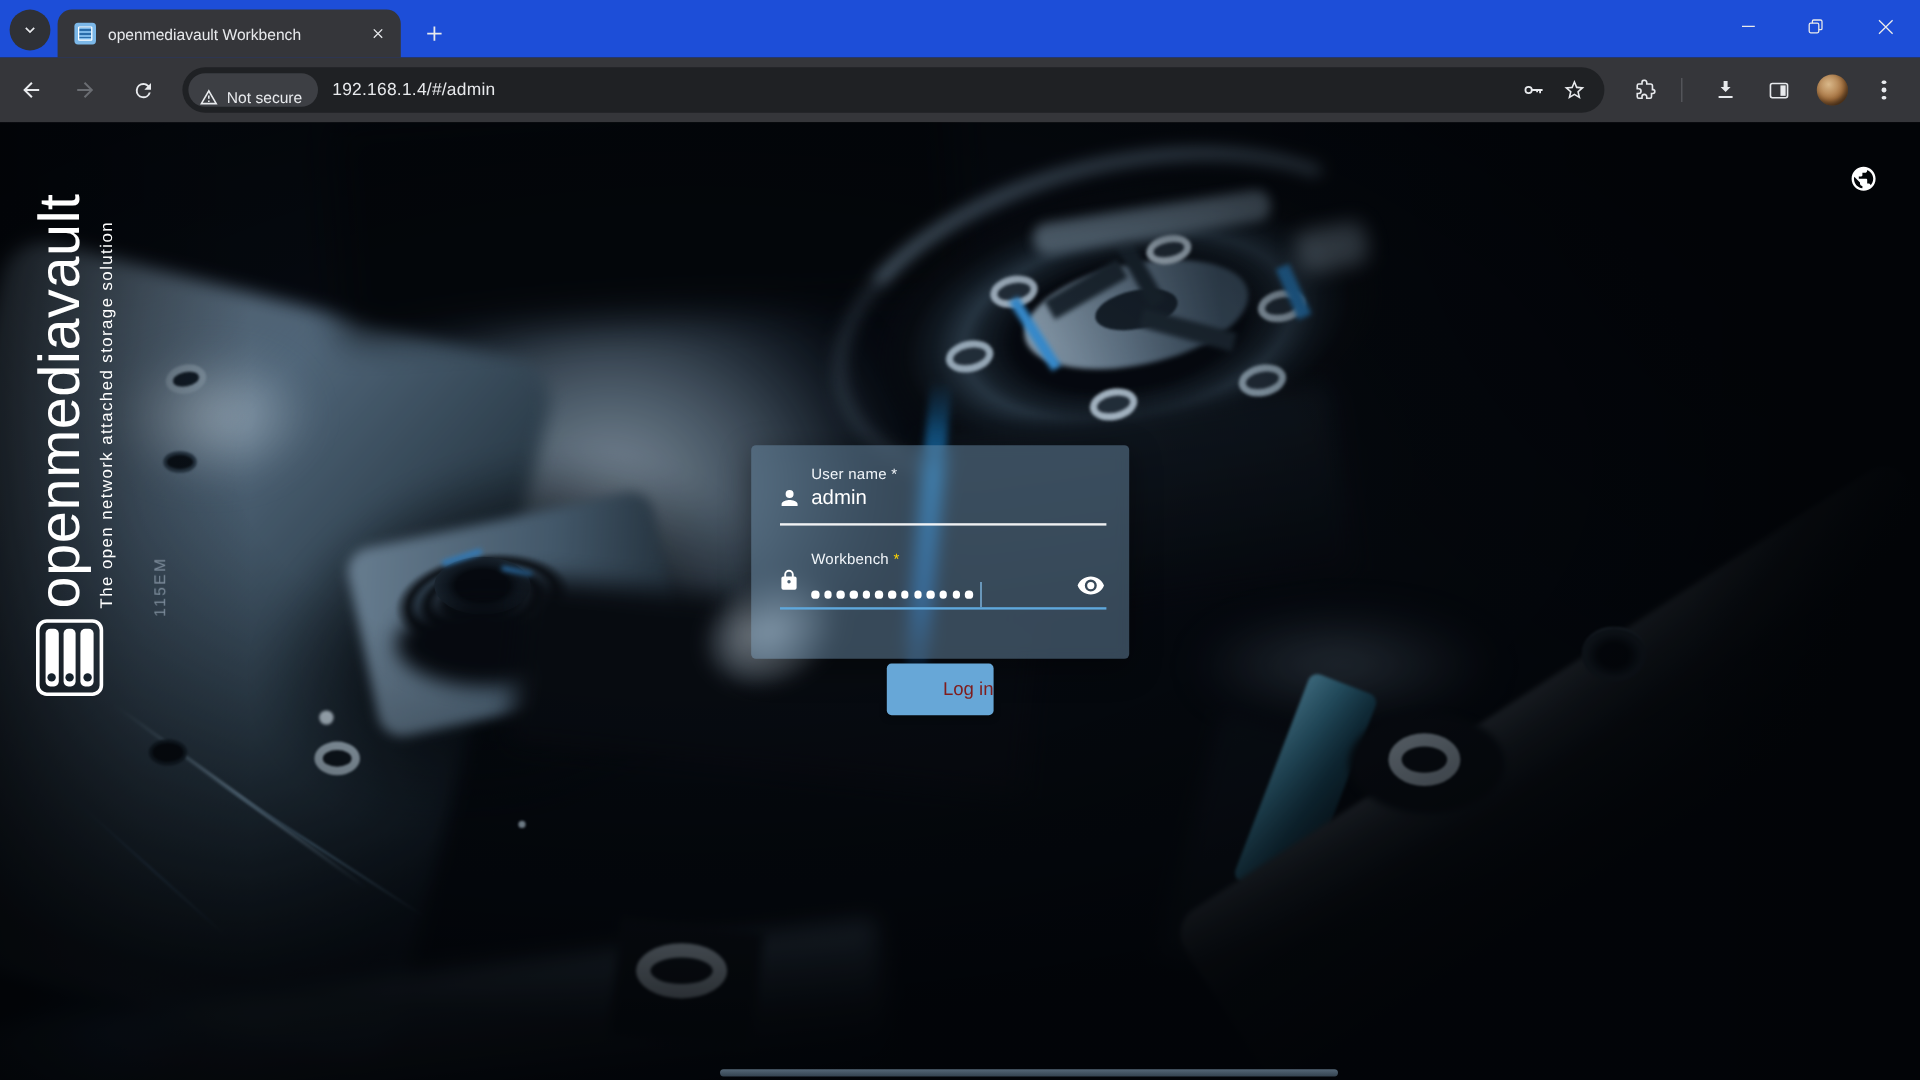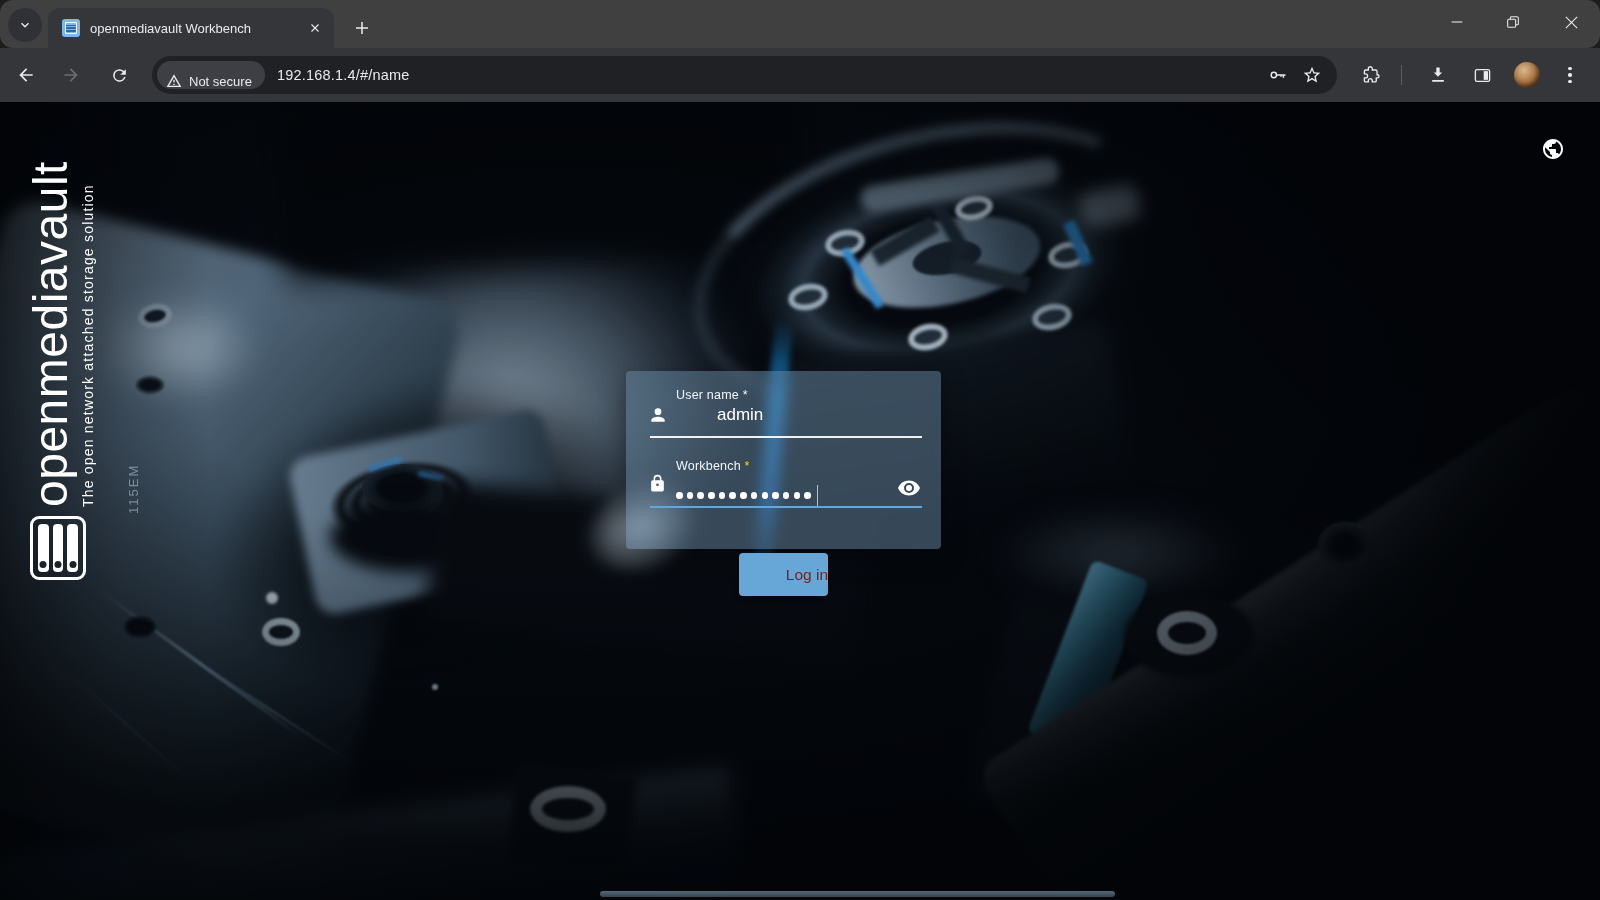--- a/index.html
+++ b/index.html
@@ -1,21 +1,21 @@
 <!DOCTYPE html>
 <html><head>
 <meta charset="utf-8">
 <style>
   * { margin:0; padding:0; box-sizing:border-box; }
   html,body { width:1600px; height:900px; background:#000; overflow:hidden;
     font-family:"Liberation Sans", sans-serif; }
   .browser { position:relative; width:1600px; height:900px; background:#1d1e20; }
 
   
-  .titlebar { position:absolute; left:0; top:0; width:1600px; height:48px; background:#404040;border-radius:13px; }
+  .titlebar { position:absolute; left:0; top:0; width:1600px; height:48px; background:#1d4ed8; }
   .tab-search { position:absolute; left:8px; top:8px; width:34px; height:34px; border-radius:50%;
     background:#2f3136; display:flex; align-items:center; justify-content:center; }
   .tab { position:absolute; left:48px; top:8px; width:286px; height:40px; background:#35363a;
     border-radius:12px 12px 0 0; display:flex; align-items:center; padding:0 10px 0 14px; }
   .favicon { width:18px; height:18px; border-radius:3px; background:#7cb8e8; flex:0 0 18px;
     display:flex; align-items:center; justify-content:center; }
   .favicon .inner { width:12px; height:12px; border:1.5px solid #fff; border-radius:1px;
     background:repeating-linear-gradient(180deg,#7cb8e8 0 1.5px,#2a6daa 1.5px 3px); }
   .tab-title { margin-left:10px; font-size:13px; color:#e8eaed; white-space:nowrap; overflow:hidden;
     flex:1; }
@@ -64,21 +64,21 @@
     width:7px; height:7px; border-radius:50%; background:#16222c; }
 
   .globe-btn { position:absolute; left:1538px; top:32px; width:30px; height:30px; z-index:12;
     display:flex; align-items:center; justify-content:center; }
 
   
   .card { position:absolute; left:626px; top:269px; width:315px; height:178px; border-radius:4px;
     background:rgba(104,136,162,0.5); backdrop-filter:blur(6px); -webkit-backdrop-filter:blur(6px);
     box-shadow:0 8px 26px rgba(0,0,0,.38); z-index:11; }
   .f-label { position:absolute; left:50px; font-size:12.5px; color:#f2f6fa; letter-spacing:.2px; }
-  .f-value { position:absolute; left:50px; font-size:17px; color:#fff;margin-left:41px; }
+  .f-value { position:absolute; left:50px; font-size:17px; color:#fff; }
   .f-icon { position:absolute; left:22px; }
   .underline { position:absolute; left:24px; width:272px; }
   .u1 { top:65px; height:1.5px; background:rgba(255,255,255,.92); }
   .u2 { top:135px; height:2px; background:#5fa8dc; }
   .req-y { color:#ffd600; }
   .dots { position:absolute; left:50px; top:114px; display:flex; align-items:center; gap:4.2px; }
   .dots .dot { width:6.5px; height:6.5px; border-radius:50%; background:#fff; }
   .caret { width:1.5px; height:21px; background:#8ccafa; margin-left:2px; }
   .eye-btn { position:absolute; left:268px; top:102px; width:30px; height:30px; display:flex;
     align-items:center; justify-content:center; }
@@ -154,21 +154,21 @@
         </svg>
     </div>
 
     <div class="omnibox">
       <div class="sec-chip">
         <svg width="16" height="16" viewBox="0 0 24 24" fill="#e8eaed">
             <path d="M12 5.99L19.53 19H4.47L12 5.99M12 2L1 21h22L12 2zm1 14h-2v2h2v-2zm0-6h-2v4h2v-4z"></path>
           </svg>
         <span>Not secure</span>
       </div>
-      <div class="url">192.168.1.4/#/name</div>
+      <div class="url">192.168.1.4/#/admin</div>
       <div class="omni-spacer"></div>
       <div class="omni-btn">
         <svg width="20" height="20" viewBox="0 0 24 24" fill="none" stroke="#e8eaed" stroke-width="1.8">
             <circle cx="7" cy="12" r="3.2"></circle>
             <path d="M10.2 12H21M18.5 12v3.2M15.5 12v2.2"></path>
           </svg>
       </div>
       <div class="omni-btn">
         <svg width="20" height="20" viewBox="0 0 24 24" fill="#e8eaed">
             <path d="M22 9.24l-7.19-.62L12 2 9.19 8.63 2 9.24l5.46 4.73L5.82 21 12 17.27 18.18 21l-1.63-7.03L22 9.24zM12 15.4l-3.76 2.27 1-4.28-3.32-2.88 4.38-.38L12 6.1l1.71 4.04 4.38.38-3.32 2.88 1 4.28L12 15.4z"></path>

